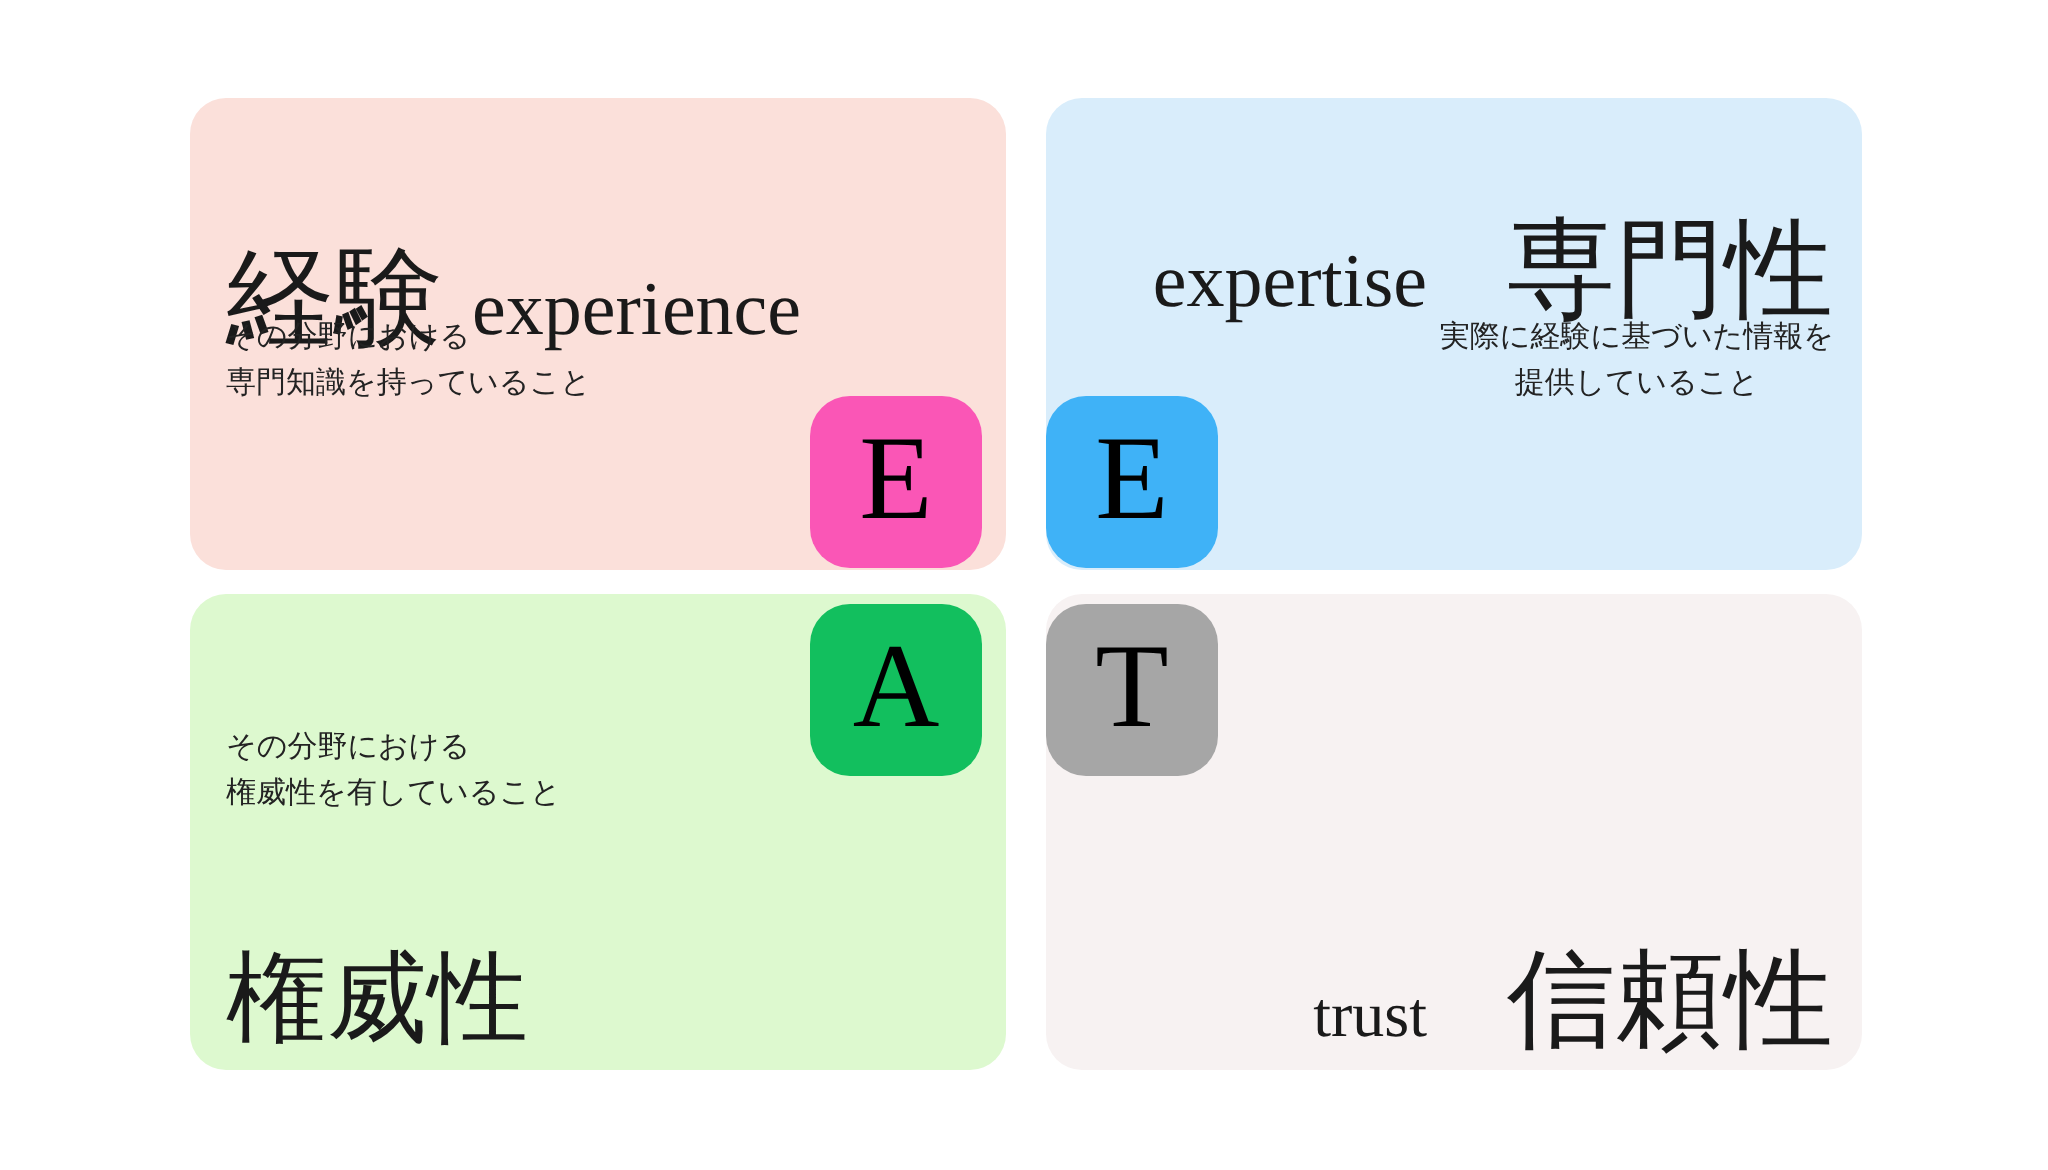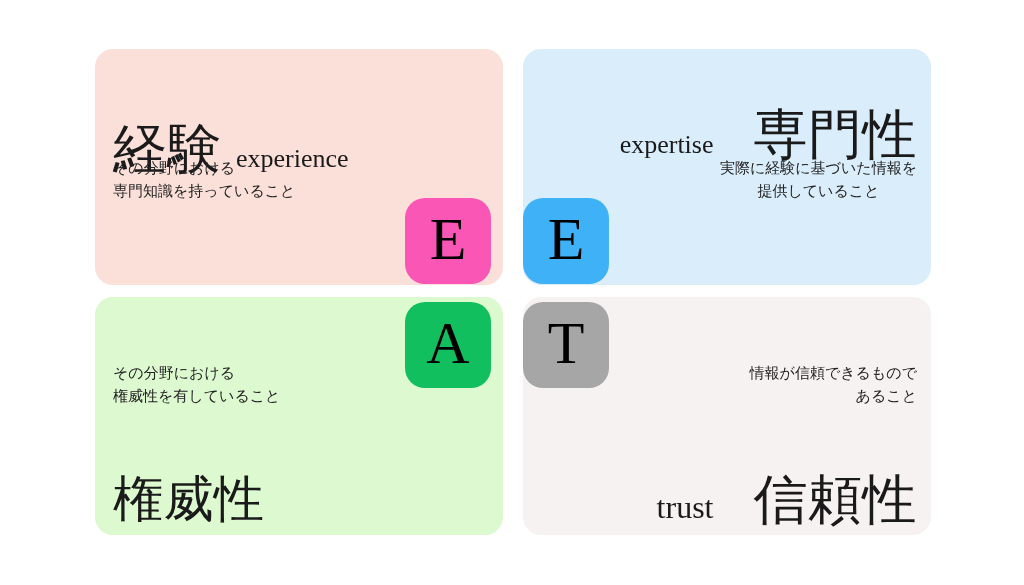--- a/index.html
+++ b/index.html
@@ -62,21 +62,21 @@
   }
   .panel-heading.align-left  { left: 18px; }
   .panel-heading.align-right { right: 14px; gap: 12px; }
 
   .heading-kanji {
     font-size: 54px;
     font-weight: 400;
     letter-spacing: 0.5px;
   }
   .heading-romaji {
-    font-size: 26px;
+    font-size: 38px;
     font-weight: 400;
   }
   .heading-kanji.small-kanji { font-size: 50px; }
   .heading-romaji.tight { margin: 0; }
 
   
   #heading-experience      { top: 72px; }
   #heading-expertise       { top: 58px; }
   
   #heading-authoritativeness { bottom: 10px; gap: 13px; }
@@ -148,22 +148,20 @@
 
   <div class="panel" id="panel-authoritativeness" style="background: rgb(221, 249, 207);">
     <div class="panel-desc" id="desc-authoritativeness">その分野における
 権威性を有していること</div>
     <div class="panel-heading align-left" id="heading-authoritativeness">
       <span class="heading-kanji small-kanji">権威性</span>
     </div>
   </div>
 
   <div class="panel" id="panel-trust" style="background: rgb(247, 242, 242);">
-    <div class="panel-desc" id="desc-trust">情報が信頼できるもので
-あること</div>
     <div class="panel-heading align-right" id="heading-trust">
       <span class="heading-romaji">trust</span>
       <span class="heading-kanji">信頼性</span>
     </div>
   </div>
 
   <div class="badge" id="badge-e1" style="background: rgb(250, 86, 182);">
     <span class="badge-letter">E</span>
   </div>
   <div class="badge" id="badge-e2" style="background: rgb(63, 178, 247);">

